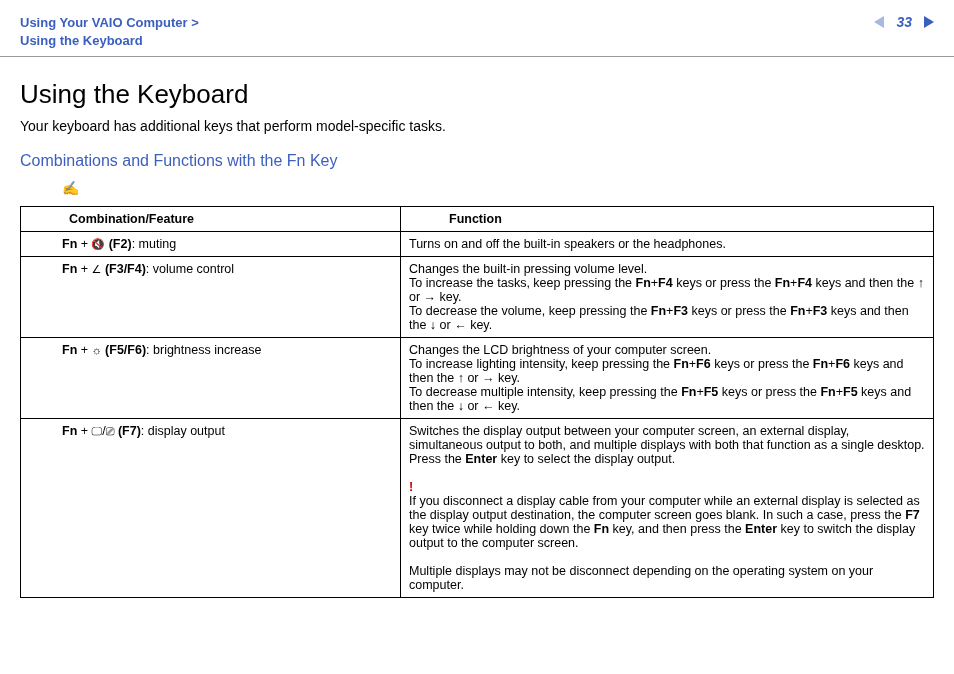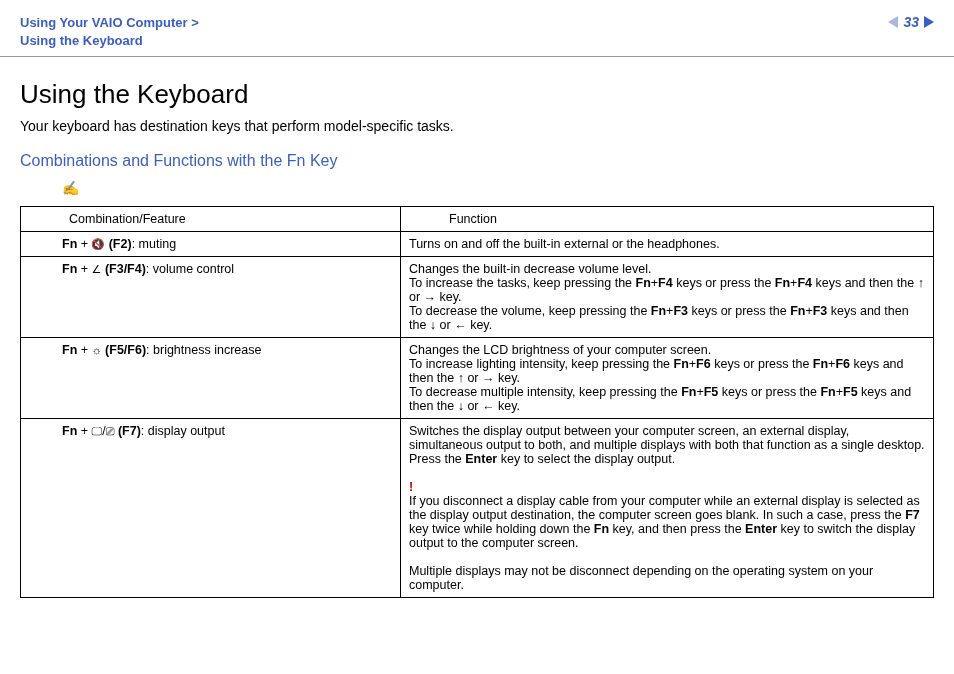--- a/index.html
+++ b/index.html
@@ -22,21 +22,21 @@
   }
   .breadcrumb {
     color: #3b5fbf;
     font-weight: bold;
     font-size: 13px;
     line-height: 1.4;
   }
   .page-nav {
     display: flex;
     align-items: center;
-    gap: 5px;
+    gap: 12px;
     color: #3b5fbf;
     font-weight: bold;
     font-style: italic;
     font-size: 14px;
   }
   .tri-left, .tri-right {
     display: inline-block;
     width: 0; height: 0;
     border-top: 6px solid transparent;
     border-bottom: 6px solid transparent;
@@ -75,21 +75,21 @@
     border-collapse: collapse;
     margin-top: 10px;
     font-size: 12.5px;
   }
   th, td {
     border: 1px solid #000;
     padding: 5px 8px;
     text-align: left;
     vertical-align: top;
   }
-  th { font-weight: normal; padding-left: 48px; }
+  th { font-weight: bold; padding-left: 48px; }
   td.combo { width: 330px; padding-left: 41px; }
   .b { font-weight: bold; }
   .arrow { font-weight: bold; }
   .warn { color: #c00; font-weight: bold; }
   .cond { font-family: Arial, sans-serif; }
   .icon-inline { font-size: 11px; }
 </style>
 </head>
 <body>
 
@@ -100,49 +100,49 @@
   </div>
   <div class="page-nav">
     <span class="tri-left"></span>
     <span>33</span>
     <span class="tri-right"></span>
   </div>
 </div>
 
 <div class="content">
   <h1>Using the Keyboard</h1>
-  <p class="intro">Your keyboard has destination keys that perform model-specific tasks.</p>
+  <p class="intro">Your keyboard has additional keys that perform model-specific tasks.</p>
   <h2>Combinations and Functions with the Fn Key</h2>
 
   <div class="note-row">
     <div class="note-icon">✍</div>
   </div>
 
   <table>
     <thead>
       <tr>
         <th>Combination/Feature</th>
         <th>Function</th>
       </tr>
     </thead>
     <tbody>
 
       <tr>
         <td class="combo">
           <span class="b">Fn</span><span> + </span><span class="icon-inline">🔇</span><span class="b"> (F2)</span><span>: muting</span>
         </td>
-        <td>Turns on and off the built-in external or the headphones.</td>
+        <td>Turns on and off the built-in speakers or the headphones.</td>
       </tr>
 
       <tr>
         <td class="combo">
           <span class="b">Fn</span><span> + </span><span class="icon-inline">∠</span><span class="b"> (F3/F4)</span><span>: volume control</span>
         </td>
         <td>
-          <span>Changes the built-in decrease volume level.</span><br>
+          <span>Changes the built-in pressing volume level.</span><br>
           <span>To increase the tasks, keep pressing the </span><span class="b">Fn</span><span>+</span><span class="b">F4</span><span> keys or press the </span><span class="b">Fn</span><span>+</span><span class="b">F4</span><span> keys and then the </span><span class="arrow">↑</span><span> or </span><span class="arrow">→</span><span> key.</span><br>
           <span>To decrease the volume, keep pressing the </span><span class="b">Fn</span><span>+</span><span class="b">F3</span><span> keys or press the </span><span class="b">Fn</span><span>+</span><span class="b">F3</span><span> keys and then the </span><span class="arrow">↓</span><span> or </span><span class="arrow">←</span><span> key.</span>
         </td>
       </tr>
 
       <tr>
         <td class="combo">
           <span class="b">Fn</span><span> + </span><span class="icon-inline">☼</span><span class="b"> (F5/F6)</span><span>: brightness increase</span>
         </td>
         <td>

